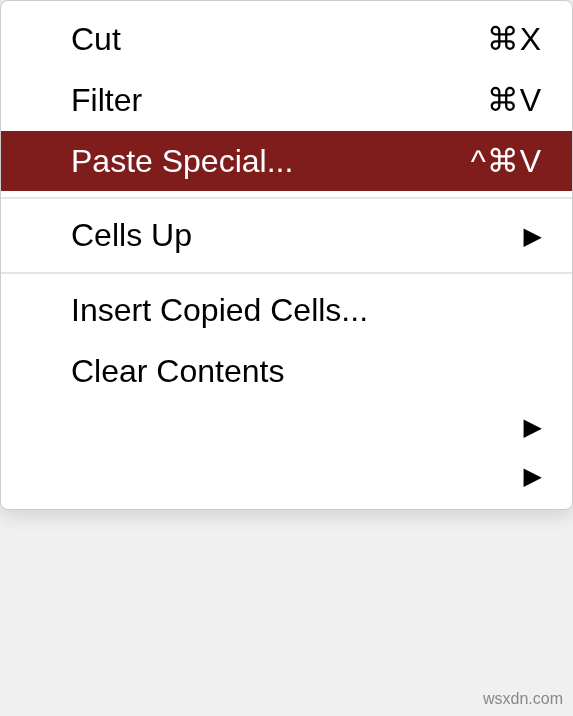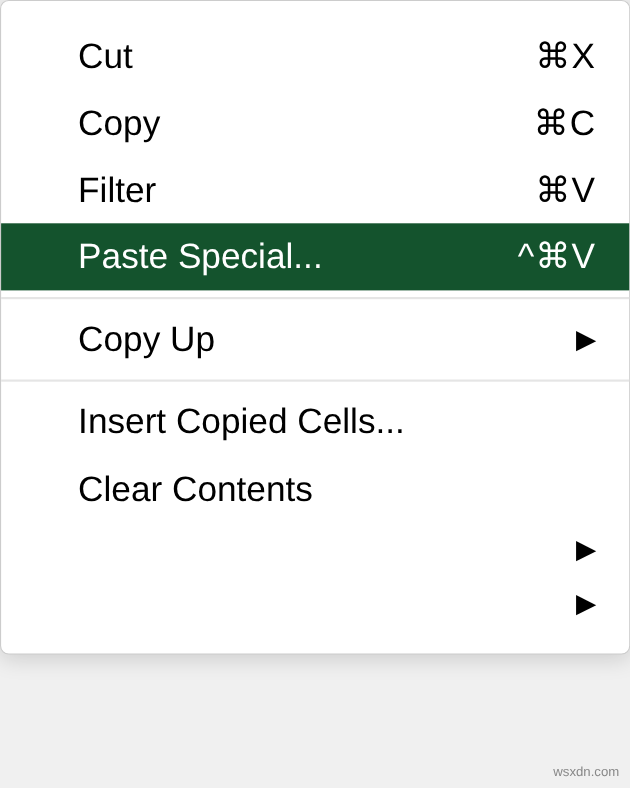--- a/index.html
+++ b/index.html
@@ -10,36 +10,36 @@
     body {
       font-family: -apple-system, "Helvetica Neue", Helvetica, Arial, sans-serif;
       background: #f0f0f0;
       width: 573px;
       height: 716px;
     }
     .context-menu {
       background: #ffffff;
       border: 1px solid #cccccc;
       border-radius: 8px;
-      padding: 20px 0;
+      padding: 8px 0;
       width: 573px;
       box-shadow: 0 4px 20px rgba(0,0,0,0.15);
     }
     .menu-item {
       display: flex;
       align-items: center;
       justify-content: space-between;
       padding: 8px 30px 8px 70px;
       font-size: 32px;
       line-height: 1.4;
       color: #000000;
       cursor: default;
     }
     .menu-item.highlighted {
-      background: #14532d;
+      background: #7f1d1d;
       color: #ffffff;
     }
     .menu-item-label {
       flex: 1;
       text-align: left;
     }
     .shortcut {
       font-size: 32px;
       letter-spacing: 1px;
       text-align: right;
@@ -52,50 +52,46 @@
     }
     .separator {
       height: 2px;
       background: #e5e5e5;
       margin: 6px 0;
     }
     .watermark {
       position: fixed;
       bottom: 8px;
       right: 10px;
-      font-size: 12px;
+      font-size: 16px;
       color: #888888;
     }
   </style>
 </head>
 <body>
 
 <div class="context-menu">
 
   <div class="menu-item">
     <span class="menu-item-label">Cut</span>
     <span class="shortcut">⌘X</span>
   </div>
   <div class="menu-item">
-    <span class="menu-item-label">Copy</span>
-    <span class="shortcut">⌘C</span>
-  </div>
-  <div class="menu-item">
     <span class="menu-item-label">Filter</span>
     <span class="shortcut">⌘V</span>
   </div>
   <div class="menu-item highlighted">
     <span class="menu-item-label">Paste Special...</span>
     <span class="shortcut">^⌘V</span>
   </div>
 
   <div class="separator"></div>
 
   <div class="menu-item">
-    <span class="menu-item-label">Copy Up</span>
+    <span class="menu-item-label">Cells Up</span>
     <span class="submenu-arrow">▶</span>
   </div>
 
   <div class="separator"></div>
 
   <div class="menu-item">
     <span class="menu-item-label">Insert Copied Cells...</span>
   </div>
   <div class="menu-item">
     <span class="menu-item-label">Clear Contents</span>

